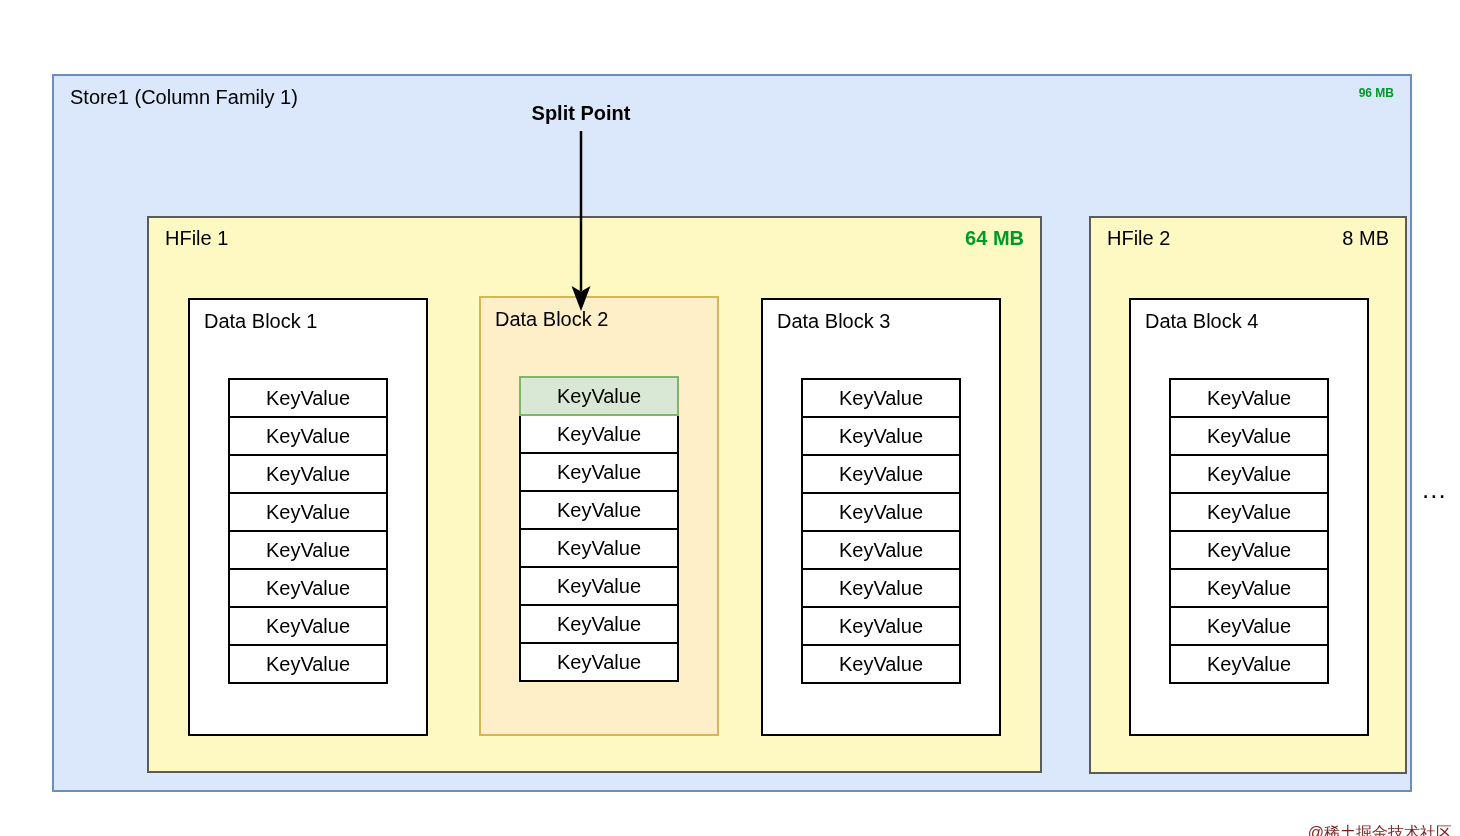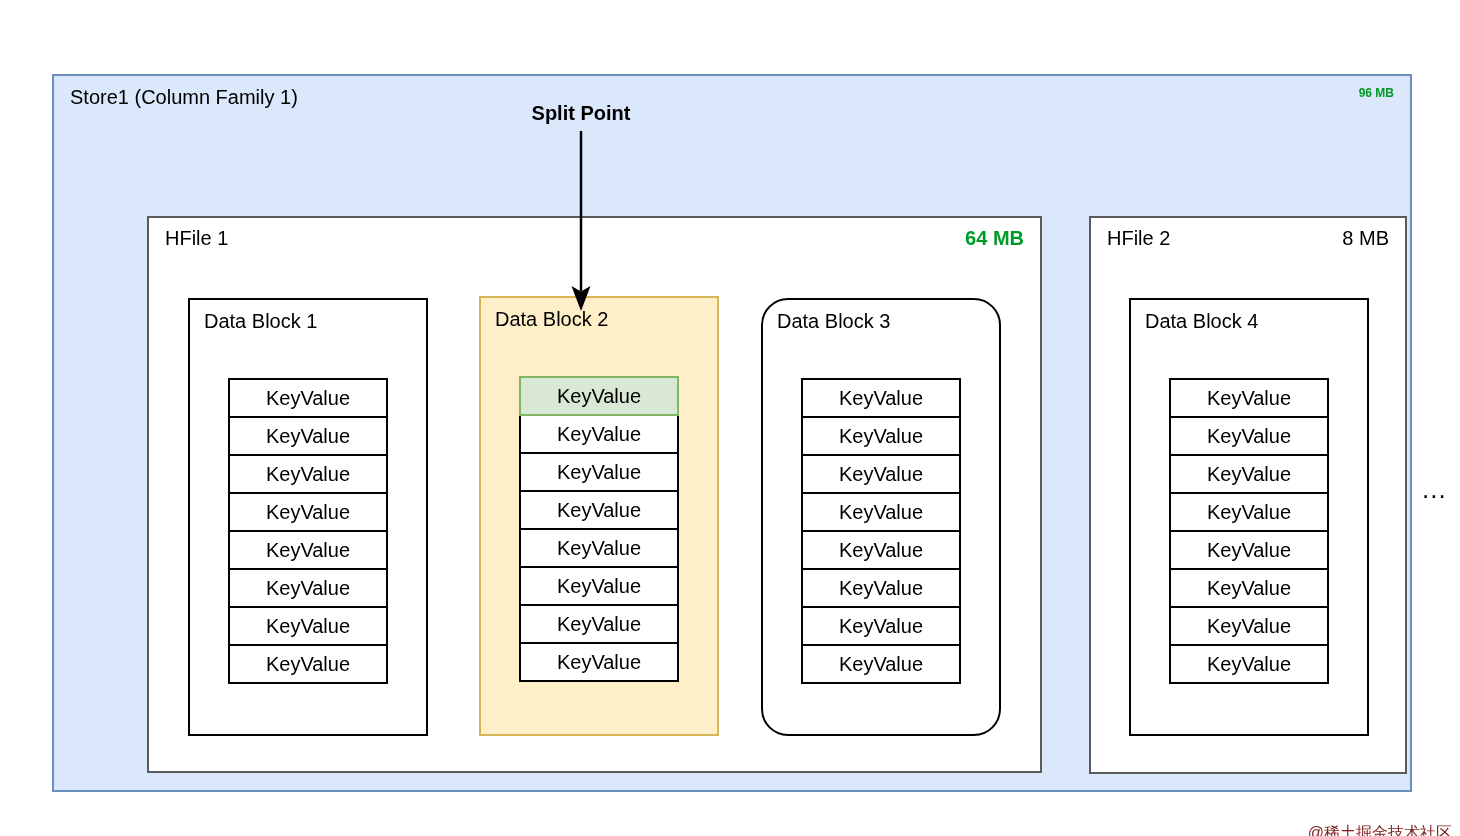--- a/index.html
+++ b/index.html
@@ -31,21 +31,21 @@
 
   
   .split-label {
     position: absolute; left: 501px; top: 86px; width: 160px;
     text-align: center; font-size: 20px; font-weight: bold; color: #000;
   }
 
   
   .hfile {
     position: absolute;
-    background: #ffffff;
+    background: #fef9c3;
     border: 2px solid #5b5b5b;
   }
   .hfile1 { left: 93px; top: 140px; width: 895px; height: 557px; }
   .hfile2 { left: 1035px; top: 140px; width: 318px; height: 558px; }
   .hfile-name {
     position: absolute; left: 16px; top: 9px;
     font-size: 20px; color: #000;
   }
   .hfile-size {
     position: absolute; right: 16px; top: 9px;
@@ -59,21 +59,21 @@
     top: 80px; width: 240px; height: 438px;
     background: #ffffff;
     border: 2px solid #000000;
   }
   .data-block.highlight {
     background: #ffefc9;
     border-color: #d6b656;
   }
   .db1 { left: 39px; padding-left: 19px; }
   .db2 { left: 330px; top: 78px; height: 440px; }
-  .db3 { left: 612px; border-radius: 27px; }
+  .db3 { left: 612px; }
   .db4 { left: 38px; }
   .block-title {
     position: absolute; left: 14px; top: 10px;
     font-size: 20px; color: #000;
   }
   .rows {
     position: absolute; left: 38px; top: 78px; width: 160px;
   }
   .kv-cell {
     width: 160px; height: 40px;

